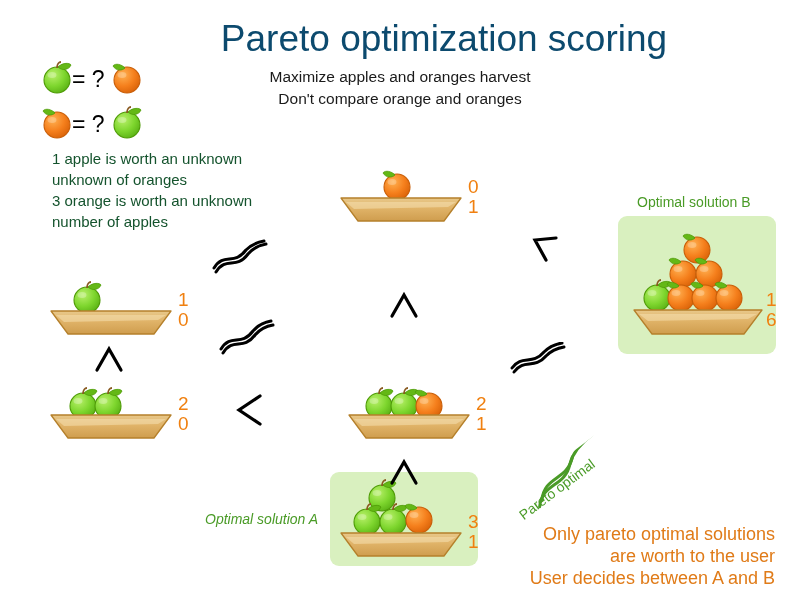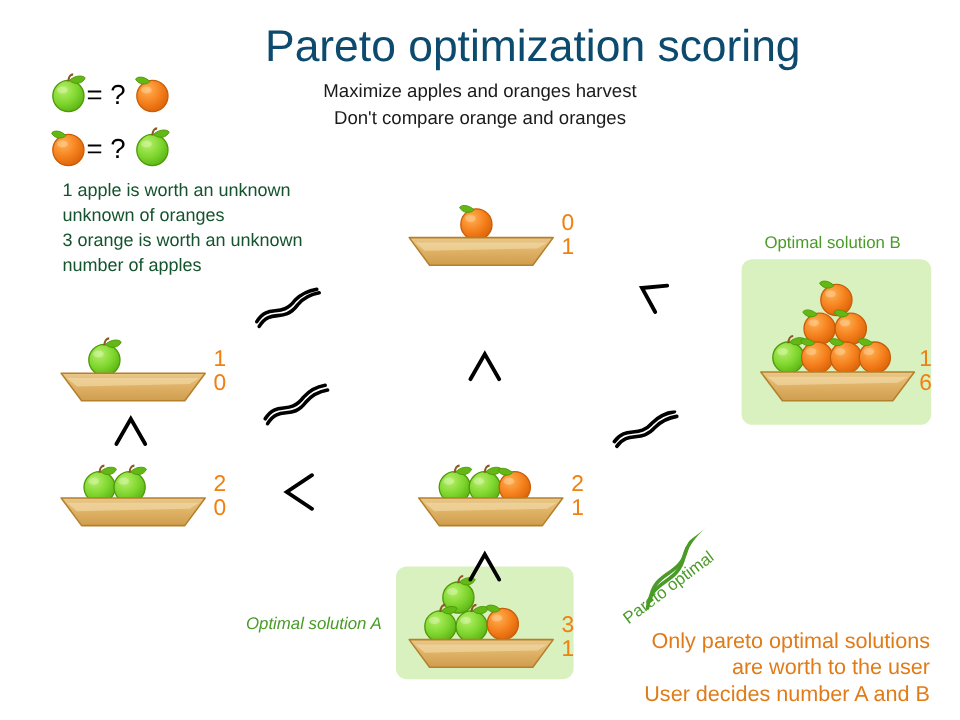--- a/index.html
+++ b/index.html
@@ -369,16 +369,16 @@
     <svg width="96" height="32" viewBox="0 0 96 32">
       <path d="M4 24 C20 6 36 24 54 8 C64 0 76 -2 90 -2" stroke="#4a9b27" stroke-width="3" fill="none" stroke-linecap="round"></path>
       <path d="M4 14 C20 -4 36 14 54 -2" stroke="#4a9b27" stroke-width="3" fill="none" stroke-linecap="round" transform="translate(6,6)"></path>
     </svg>
   </div>
   <div class="abs paretotag" style="left:516px;top:510px;">Pareto optimal</div>
 
   <div class="abs orangetext">
     <div>Only pareto optimal solutions</div>
     <div>are worth to the user</div>
-    <div>User decides number A and B</div>
+    <div>User decides between A and B</div>
   </div>
 
 </div>
 
 </body></html>

